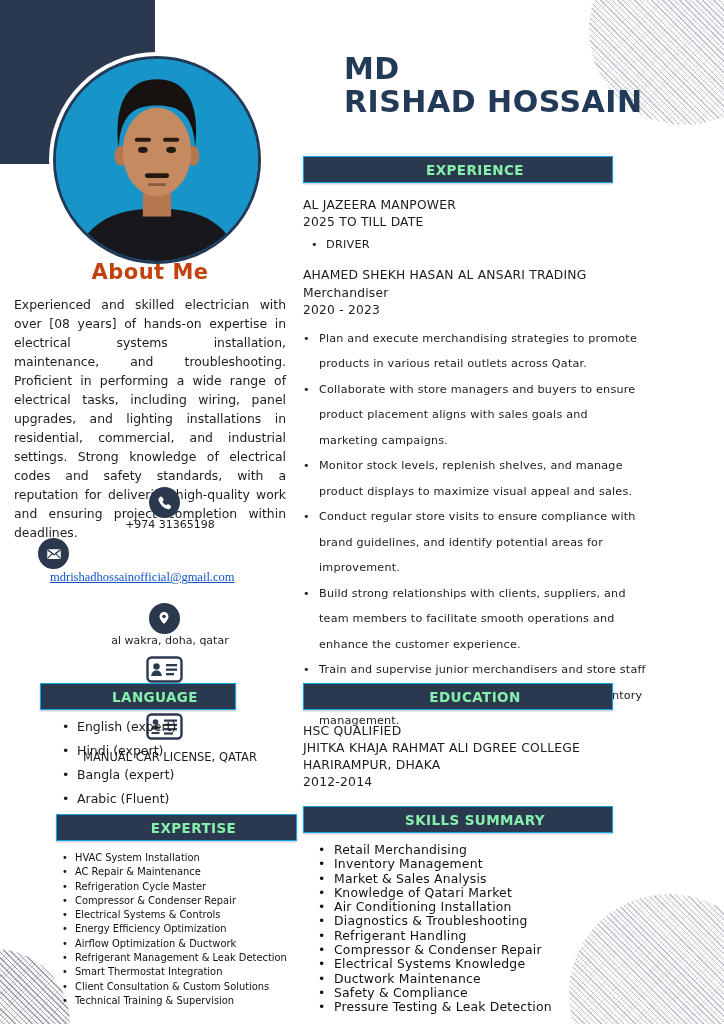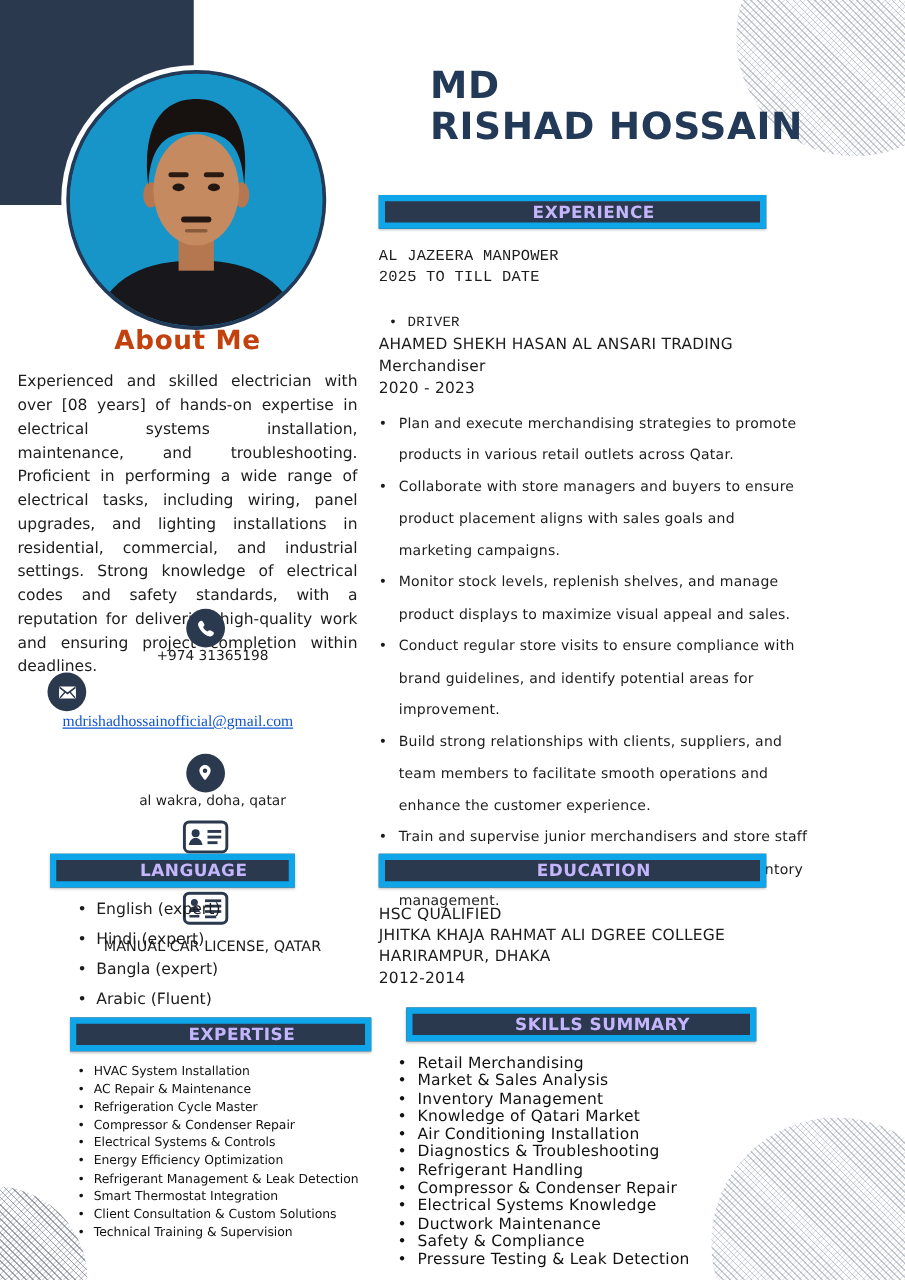--- a/index.html
+++ b/index.html
@@ -45,45 +45,45 @@
   .card-ic{flex:0 0 37px;width:37px;height:27px;}
   .ctext{margin-left:12px;color:var(--ink);}
   .t-phone{font-size:11px;}
   .t-email{font-size:12.5px;color:var(--link);text-decoration:underline;word-break:break-all;line-height:1.4;width:206px;display:inline-block;font-family:Liberation Serif, serif;}
   .t-loc{font-size:11px;}
   .t-id{font-size:12px;}
   .t-lic{font-size:11.5px;}
   .mb7{margin-bottom:7px;}.mb16{margin-bottom:16px;}.mb9{margin-bottom:9px;}.mb6{margin-bottom:6px;}
 
   
-  .bar{position:absolute;height:27px;background:var(--navy);color:#c4b5fd;font-weight:bold;font-size:13.5px;
+  .bar{position:absolute;height:27px;background:var(--navy);color:#86efac;font-weight:bold;font-size:13.5px;
     display:flex;align-items:center;justify-content:center;letter-spacing:.4px;
-    border:5px solid #0ea5e9;box-shadow:0 1px 2px rgba(0,0,0,.25);padding-left:34px;}
+    border:1px solid #0ea5e9;box-shadow:0 1px 2px rgba(0,0,0,.25);padding-left:34px;}
   #language-bar{left:40px;top:683px;width:196px;}
   #expertise-bar{left:56px;top:814px;width:241px;text-align:right;}
   #experience-bar{left:303px;top:156px;width:310px;}
   #education-bar{left:303px;top:683px;width:310px;}
-  #skills-bar{left:303px;top:806px;width:280px;margin-left:22px;}
+  #skills-bar{left:303px;top:806px;width:310px;}
 
   ul{list-style:none;}
   .blt li{position:relative;padding-left:15px;}
   .blt li::before{content:"\2022";position:absolute;left:0;top:0;}
 
   .lang-list{position:absolute;left:62px;top:719px;font-size:12.5px;color:var(--ink);}
   .lang-list li{line-height:16px;margin-bottom:8px;}
 
   .exp-list{position:absolute;left:62px;top:851px;width:230px;font-size:9.9px;color:#111;}
   .exp-list li{line-height:14.3px;padding-left:13px;}
 
   
   .name-block{position:absolute;left:300px;top:52px;color:var(--name);font-weight:bold;font-size:30px;line-height:33px;letter-spacing:.5px;margin-left:44px;}
 
-  .job1{position:absolute;left:303px;top:197px;font-size:12.3px;color:var(--ink);letter-spacing:.2px;font-family:Liberation Mono, monospace;}
+  .job1{position:absolute;left:303px;top:197px;font-size:12.3px;color:var(--ink);letter-spacing:.2px;}
   .job1 .line{line-height:17px;}
-  .job1 ul{margin-top:21px;}
+  .job1 ul{margin-top:6px;}
   .job1 li{font-size:11.3px;line-height:15px;margin-left:8px;}
 
   .job2{position:absolute;left:303px;top:267px;width:346px;font-size:12.3px;color:var(--ink);letter-spacing:.2px;}
   .job2 .line{line-height:17.5px;}
   .job2 ul{margin-top:6px;}
   .job2 li{font-size:11.2px;line-height:25.5px;padding-left:16px;}
 
   .edu{position:absolute;left:303px;top:722px;font-size:12.4px;color:var(--ink);letter-spacing:.2px;}
   .edu li{line-height:17px;}
 
@@ -191,20 +191,21 @@
     </ul>
 
   <div class="bar" id="expertise-bar">EXPERTISE</div>
   <ul class="blt exp-list">
       <li>HVAC System Installation</li>
       <li>AC Repair &amp; Maintenance</li>
       <li>Refrigeration Cycle Master</li>
       <li>Compressor &amp; Condenser Repair</li>
       <li>Electrical Systems &amp; Controls</li>
       <li>Energy Efficiency Optimization</li>
+      <li>Airflow Optimization &amp; Ductwork</li>
       <li>Refrigerant Management &amp; Leak Detection</li>
       <li>Smart Thermostat Integration</li>
       <li>Client Consultation &amp; Custom Solutions</li>
       <li>Technical Training &amp; Supervision</li>
     </ul>
 
   <div class="name-block">
     <div>MD</div>
     <div>RISHAD HOSSAIN</div>
   </div>
@@ -237,22 +238,22 @@
   <ul class="edu">
       <li>HSC QUALIFIED</li>
       <li>JHITKA KHAJA RAHMAT ALI DGREE COLLEGE</li>
       <li>HARIRAMPUR, DHAKA</li>
       <li>2012-2014</li>
     </ul>
 
   <div class="bar" id="skills-bar">SKILLS SUMMARY</div>
   <ul class="blt skills-list">
       <li>Retail Merchandising</li>
+      <li>Inventory Management</li>
       <li>Market &amp; Sales Analysis</li>
-      <li>Inventory Management</li>
       <li>Knowledge of Qatari Market</li>
       <li>Air Conditioning Installation</li>
       <li>Diagnostics &amp; Troubleshooting</li>
       <li>Refrigerant Handling</li>
       <li>Compressor &amp; Condenser Repair</li>
       <li>Electrical Systems Knowledge</li>
       <li>Ductwork Maintenance</li>
       <li>Safety &amp; Compliance</li>
       <li>Pressure Testing &amp; Leak Detection</li>
     </ul>

